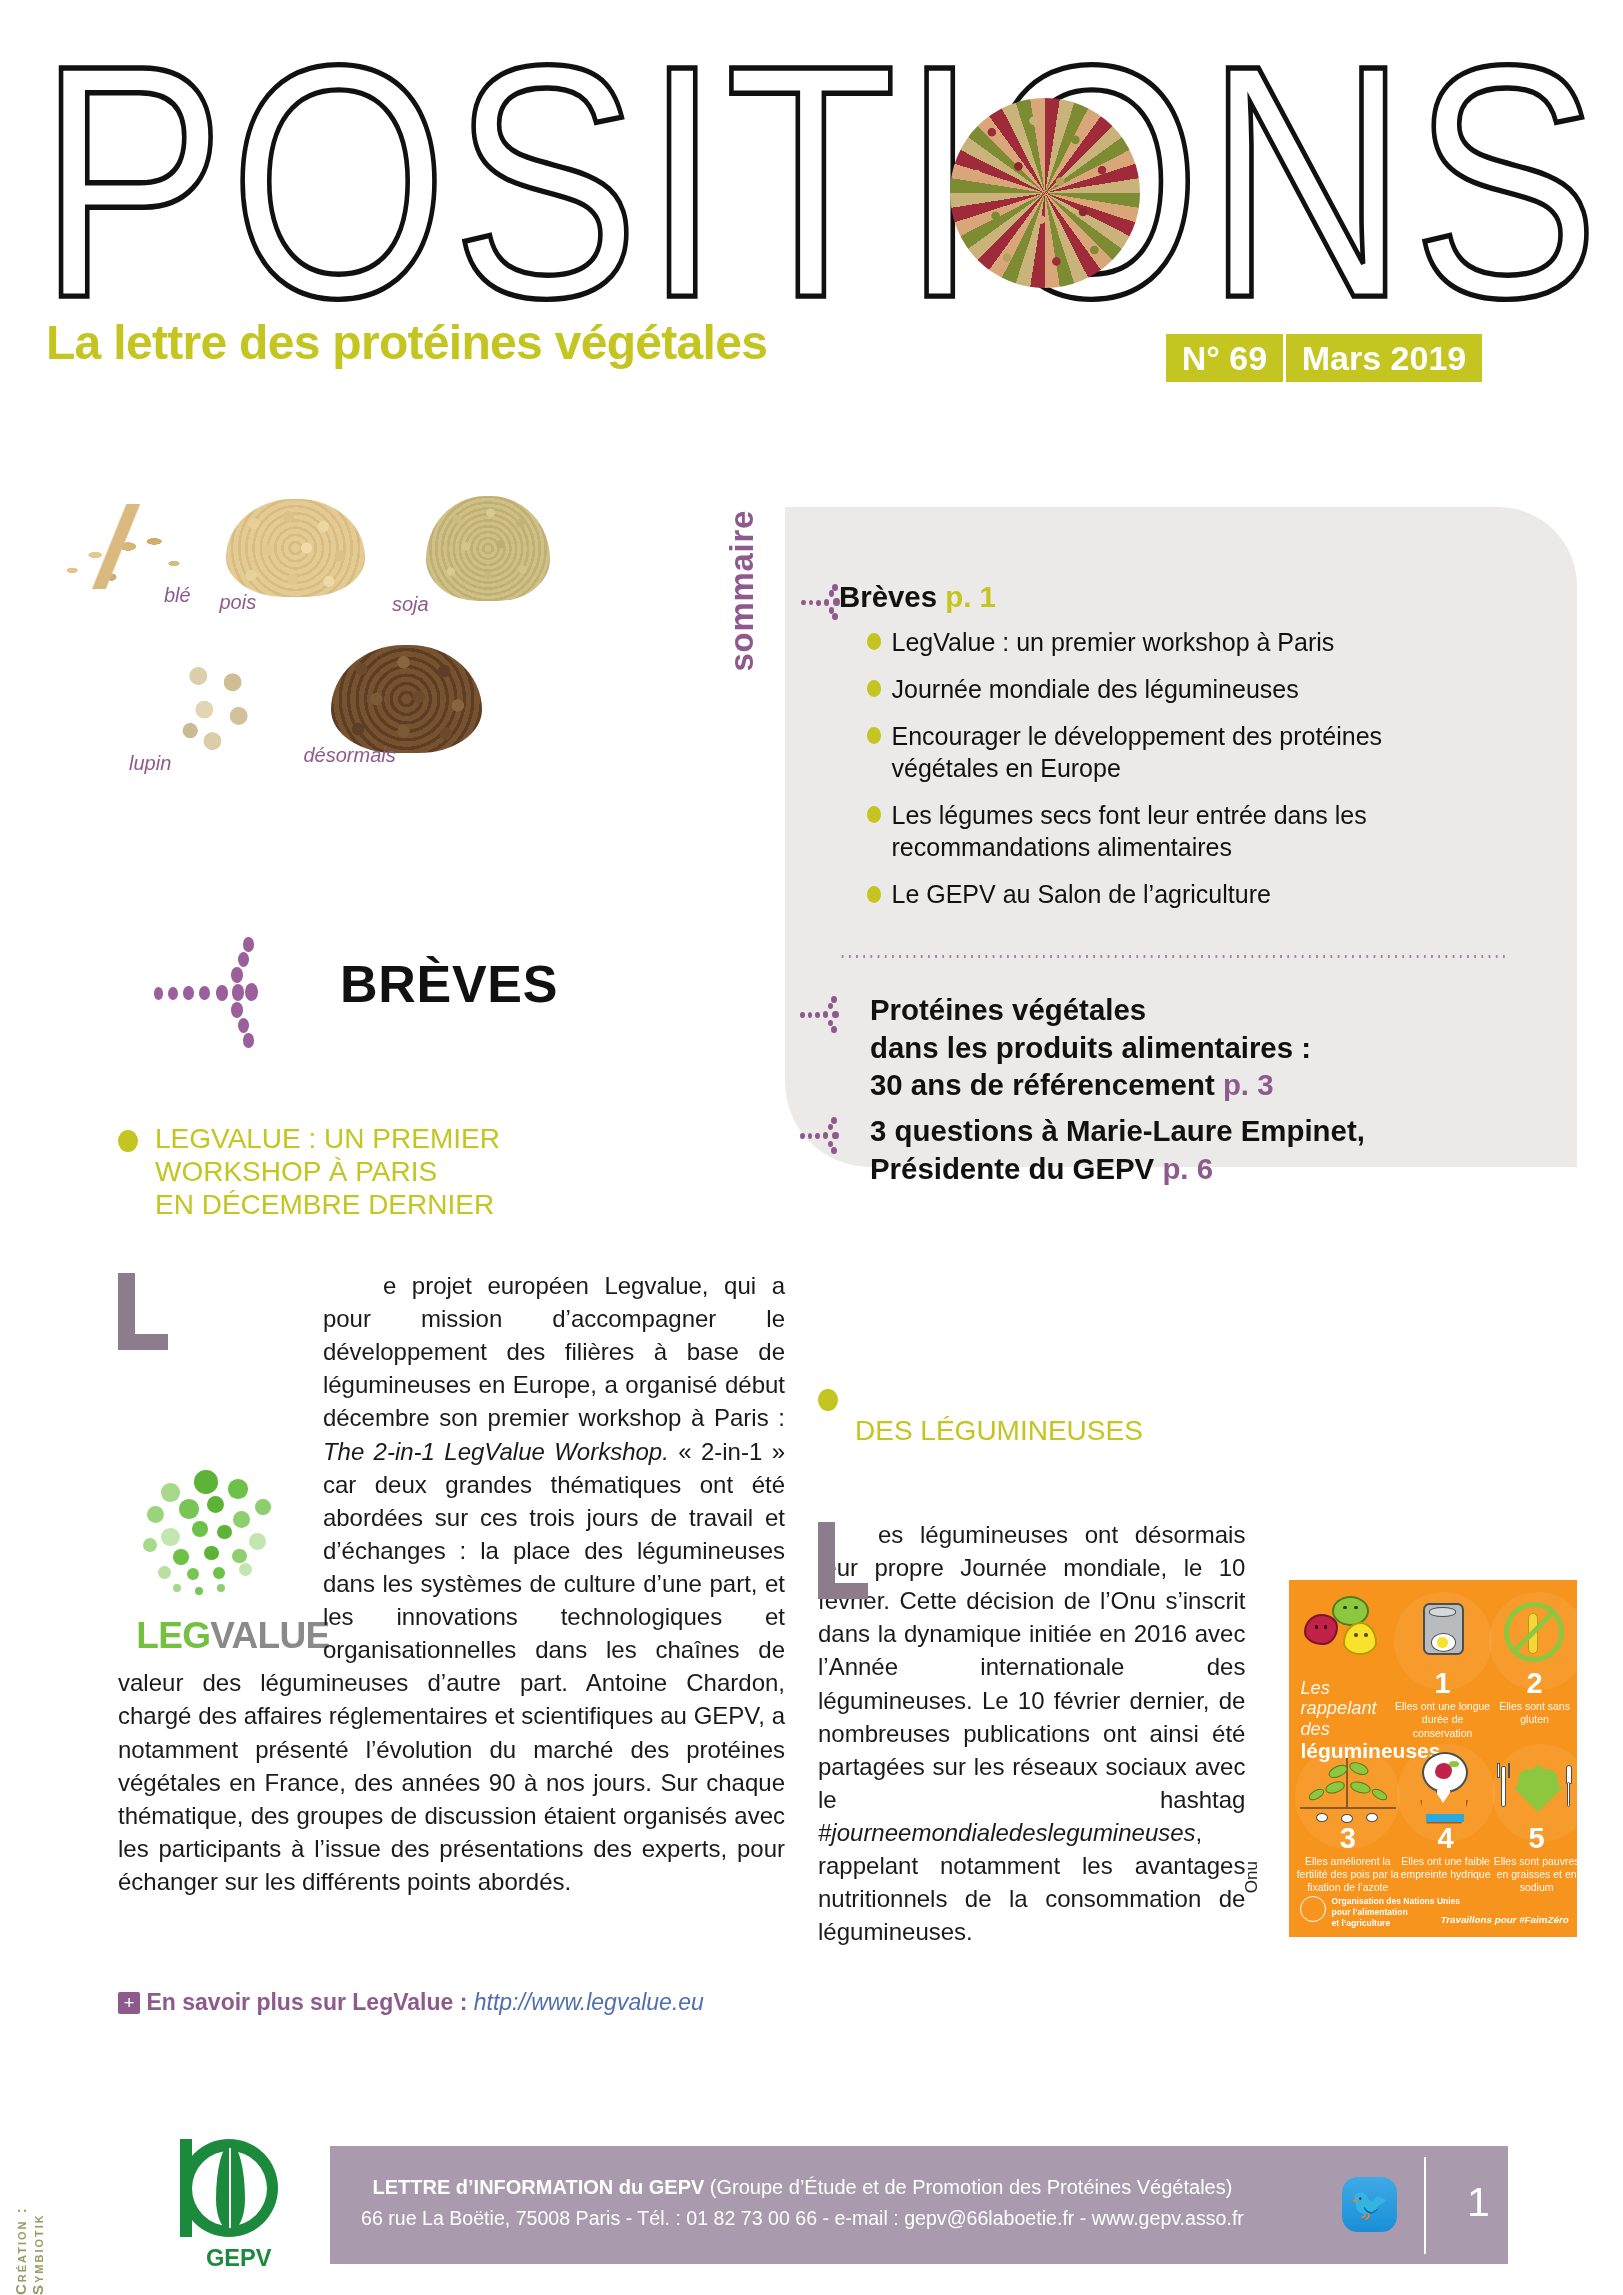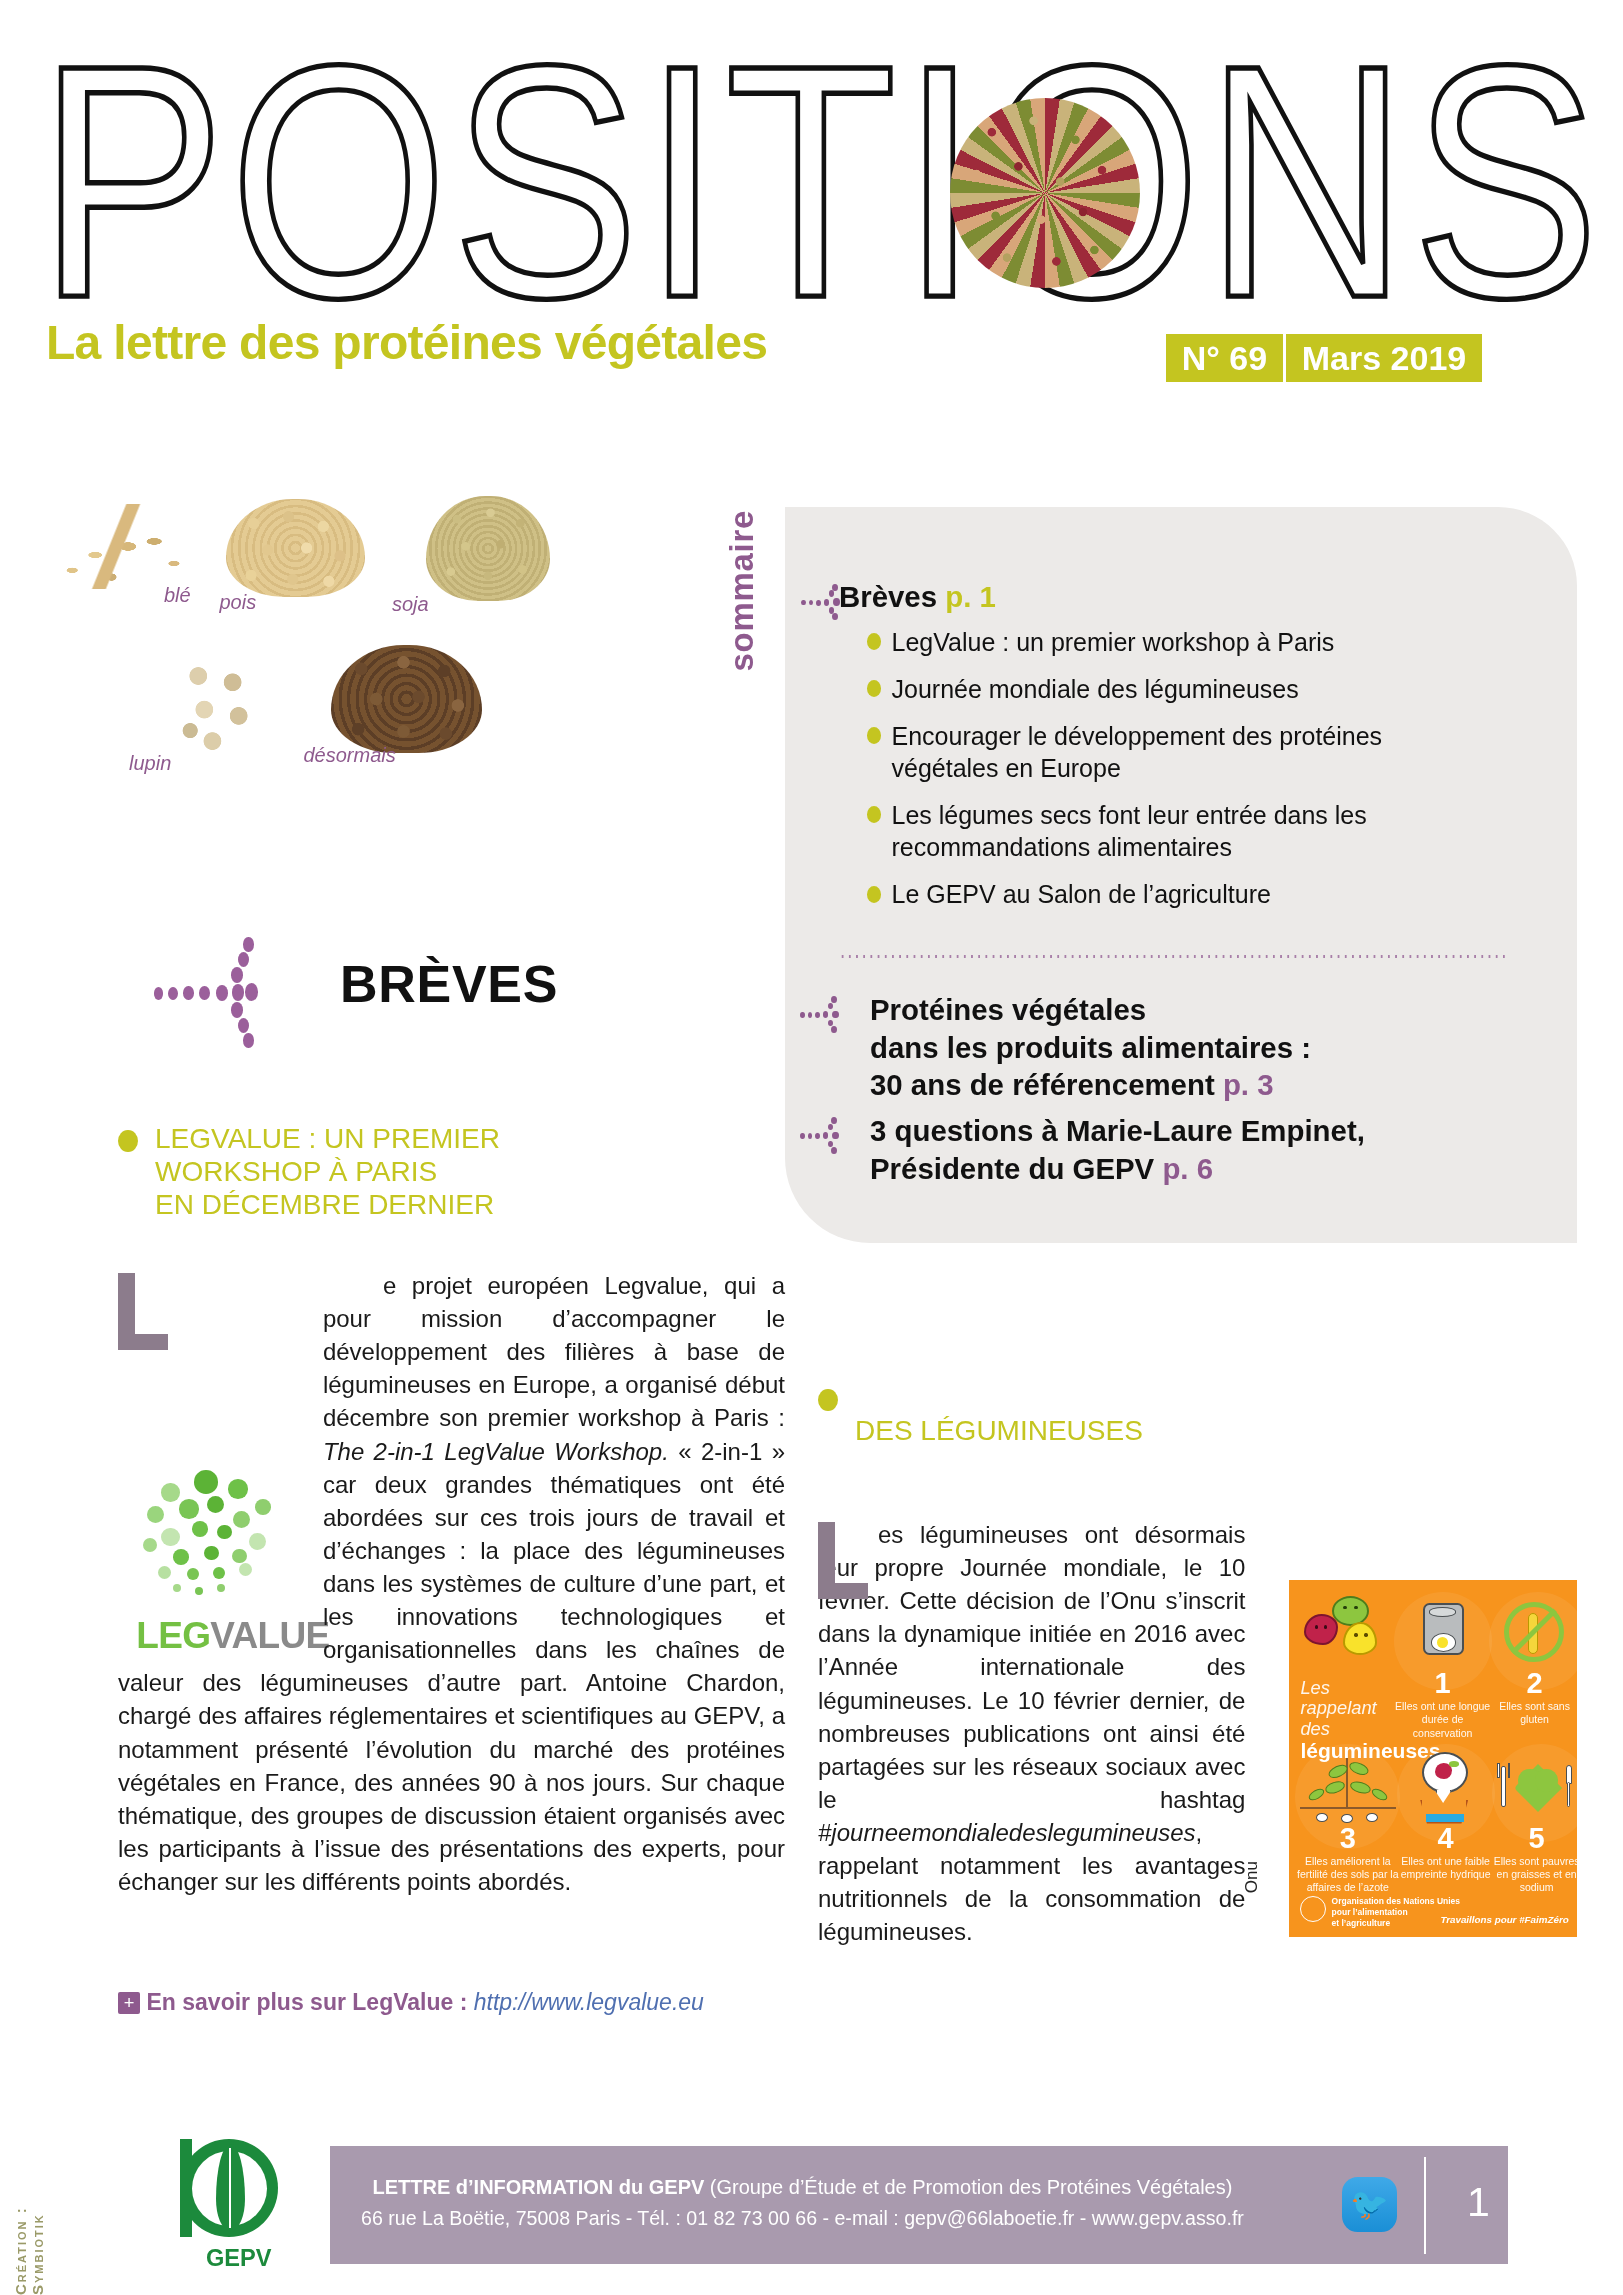--- a/index.html
+++ b/index.html
@@ -81,21 +81,21 @@
       radial-gradient(ellipse at 66% 44%, #cdae6f 0 7.2px, transparent 7.9px),
       radial-gradient(ellipse at 16% 78%, #e0c488 0 5.2px, transparent 5.9px),
       radial-gradient(ellipse at 78% 70%, #d9b97e 0 5.2px, transparent 5.9px),
       radial-gradient(ellipse at 40% 86%, #ccae74 0 4.6px, transparent 5.2px);
   }
   .pile-round {
     border-radius: 48% 48% 42% 42% / 60% 60% 40% 40%;
   }
   
   #sommaire-box {
-    position:absolute; left:785px; top:507px; width:792px; height:736px;
+    position:absolute; left:785px; top:507px; width:792px; height:660px;
     background:#eceae8;
     border-top-right-radius:79px; border-bottom-left-radius:85px;
   }
   #sommaire-label {
     position:absolute; left:723px; top:510px;
     color:#8e5a8e; font-size:33px; font-weight:700;
     writing-mode: vertical-rl; transform: rotate(180deg);
     letter-spacing:0.7px;
   }
   .toc-section { position:absolute; }
@@ -540,21 +540,21 @@
             <div style="position:absolute;left:31px;top:33px;width:19.6px;height:10.5px;border-radius:50%;background:#8dc63f;border:1.3px solid #4e7d1c;transform:rotate(-18deg);"></div>
             <div style="position:absolute;left:56px;top:33px;width:21px;height:10.5px;border-radius:50%;background:#8dc63f;border:1.3px solid #4e7d1c;transform:rotate(16deg);"></div>
             <div style="position:absolute;left:14.4px;top:41px;width:17px;height:9.2px;border-radius:50%;background:#8dc63f;border:1.3px solid #4e7d1c;transform:rotate(-30deg);"></div>
             <div style="position:absolute;left:77px;top:41px;width:17px;height:9.2px;border-radius:50%;background:#8dc63f;border:1.3px solid #4e7d1c;transform:rotate(30deg);"></div>
             <div style="position:absolute;left:6.5px;top:58px;width:96px;height:2px;background:#8b5a2b;"></div>
             <div style="position:absolute;left:22px;top:64px;width:11.8px;height:9.2px;border-radius:50%;background:#fff;border:1.3px solid #4a4f52;"></div>
             <div style="position:absolute;left:47px;top:65px;width:11.8px;height:9.2px;border-radius:50%;background:#fff;border:1.3px solid #4a4f52;"></div>
             <div style="position:absolute;left:72px;top:64px;width:11.8px;height:9.2px;border-radius:50%;background:#fff;border:1.3px solid #4a4f52;"></div>
           </div>
           <div class="ig-num">3</div>
-          <div class="ig-cap">Elles améliorent la fertilité des sols par la affaires de l’azote</div>
+          <div class="ig-cap">Elles améliorent la fertilité des pois par la fixation de l’azote</div>
         </div>
 
         <div class="ig-cell" style="left:108px;top:169px;width:98px;">
           <div style="position:relative;height:75px;">
             <div style="position:absolute;left:25px;top:2.6px;width:46px;height:41px;border-radius:50%;background:#fff;border:2px solid #4a4f52;"></div>
             <div style="position:absolute;left:38px;top:14.4px;width:17px;height:15.7px;border-radius:50% 48% 46% 52%/56% 44% 56% 44%;background:#c0224a;"></div>
             <div style="position:absolute;left:52px;top:11.8px;width:10.5px;height:5.9px;border-radius:50%;background:#8dc63f;"></div>
             <div style="position:absolute;left:38px;top:41px;width:17px;height:13px;background:#fff;clip-path:polygon(0 0,100% 0,50% 100%);border-left:2px solid #4a4f52;border-right:2px solid #4a4f52;"></div>
             <div style="position:absolute;left:23.6px;top:51px;width:48px;height:23.6px;background:transparent;border:2px solid #b4531a;border-top:none;clip-path:polygon(0 0,100% 0,86% 100%,14% 100%);"></div>
             <div style="position:absolute;left:29px;top:65px;width:38px;height:7.9px;background:#29abe2;"></div>

